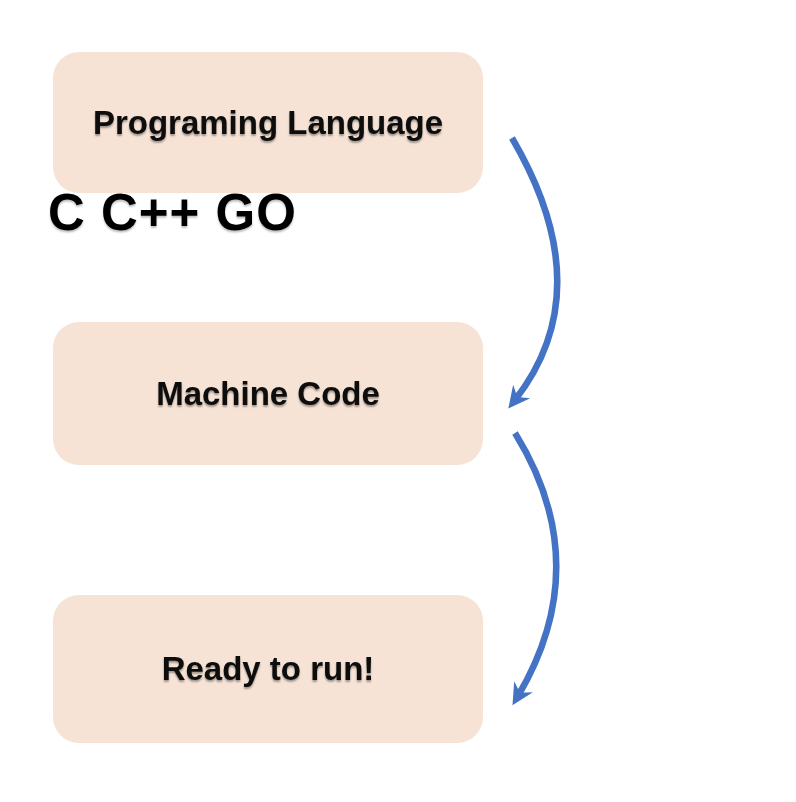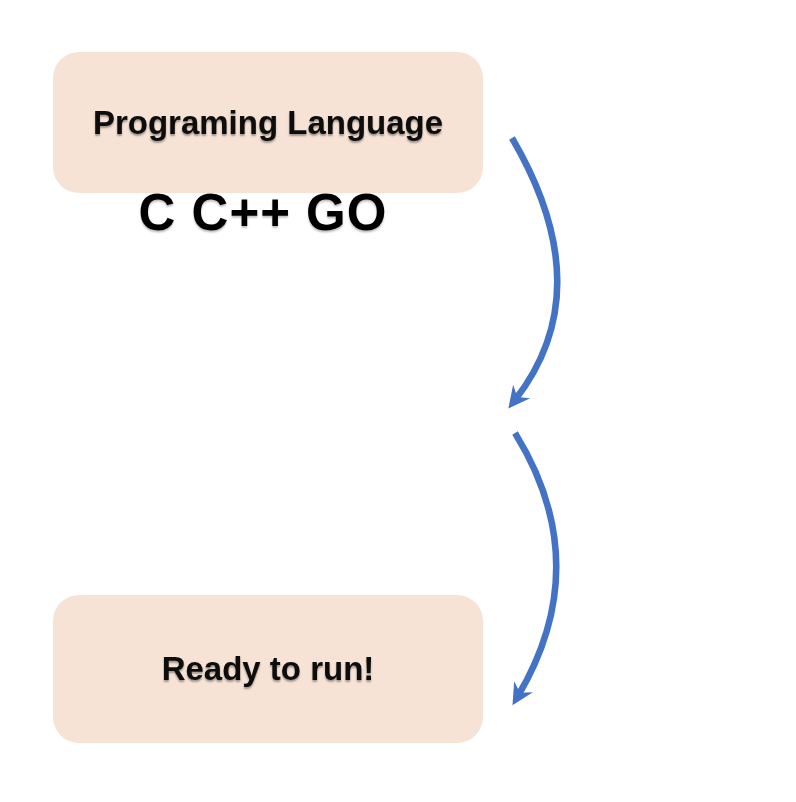--- a/index.html
+++ b/index.html
@@ -34,21 +34,21 @@
   }
   #node-source { top: 52px;  height: 141px; }
   #node-machine { top: 322px; height: 143px; }
   #node-ready  { top: 595px; height: 148px; text-align: center; }
 
   .language-examples {
     position: absolute;
     left: 48px;
     top: 183px;
     width: 430px;
-    text-align: center;
+    text-align: left;
     font-size: 51px;
     font-weight: 800;
     letter-spacing: 1px;
     color: #000000;
     text-shadow: 0 2px 2px rgba(0,0,0,0.25);
     white-space: nowrap;
   }
 
   .edge-label {
     position: absolute;
@@ -74,20 +74,23 @@
 <body>
 
 <div class="canvas">
 
   <div class="node-box" id="node-source">
     <span class="node-label">Programing Language</span>
   </div>
 
   <div class="language-examples">C C++ GO</div>
 
+  <div class="node-box" id="node-machine">
+    <span class="node-label">Machine Code</span>
+  </div>
 
   <div class="node-box" id="node-ready">
     <span class="node-label">Ready to run!</span>
   </div>
 
 
   <svg class="arrows" viewBox="0 0 796 802" xmlns="http://www.w3.org/2000/svg">
     <defs>
       <marker id="arrowhead" viewBox="0 0 12 12" refX="6" refY="6" markerWidth="26" markerHeight="26" markerUnits="userSpaceOnUse" orient="auto">
         <path d="M1,1 L11,6 L1,11 L4.2,6 Z" fill="#4472c4"></path>

